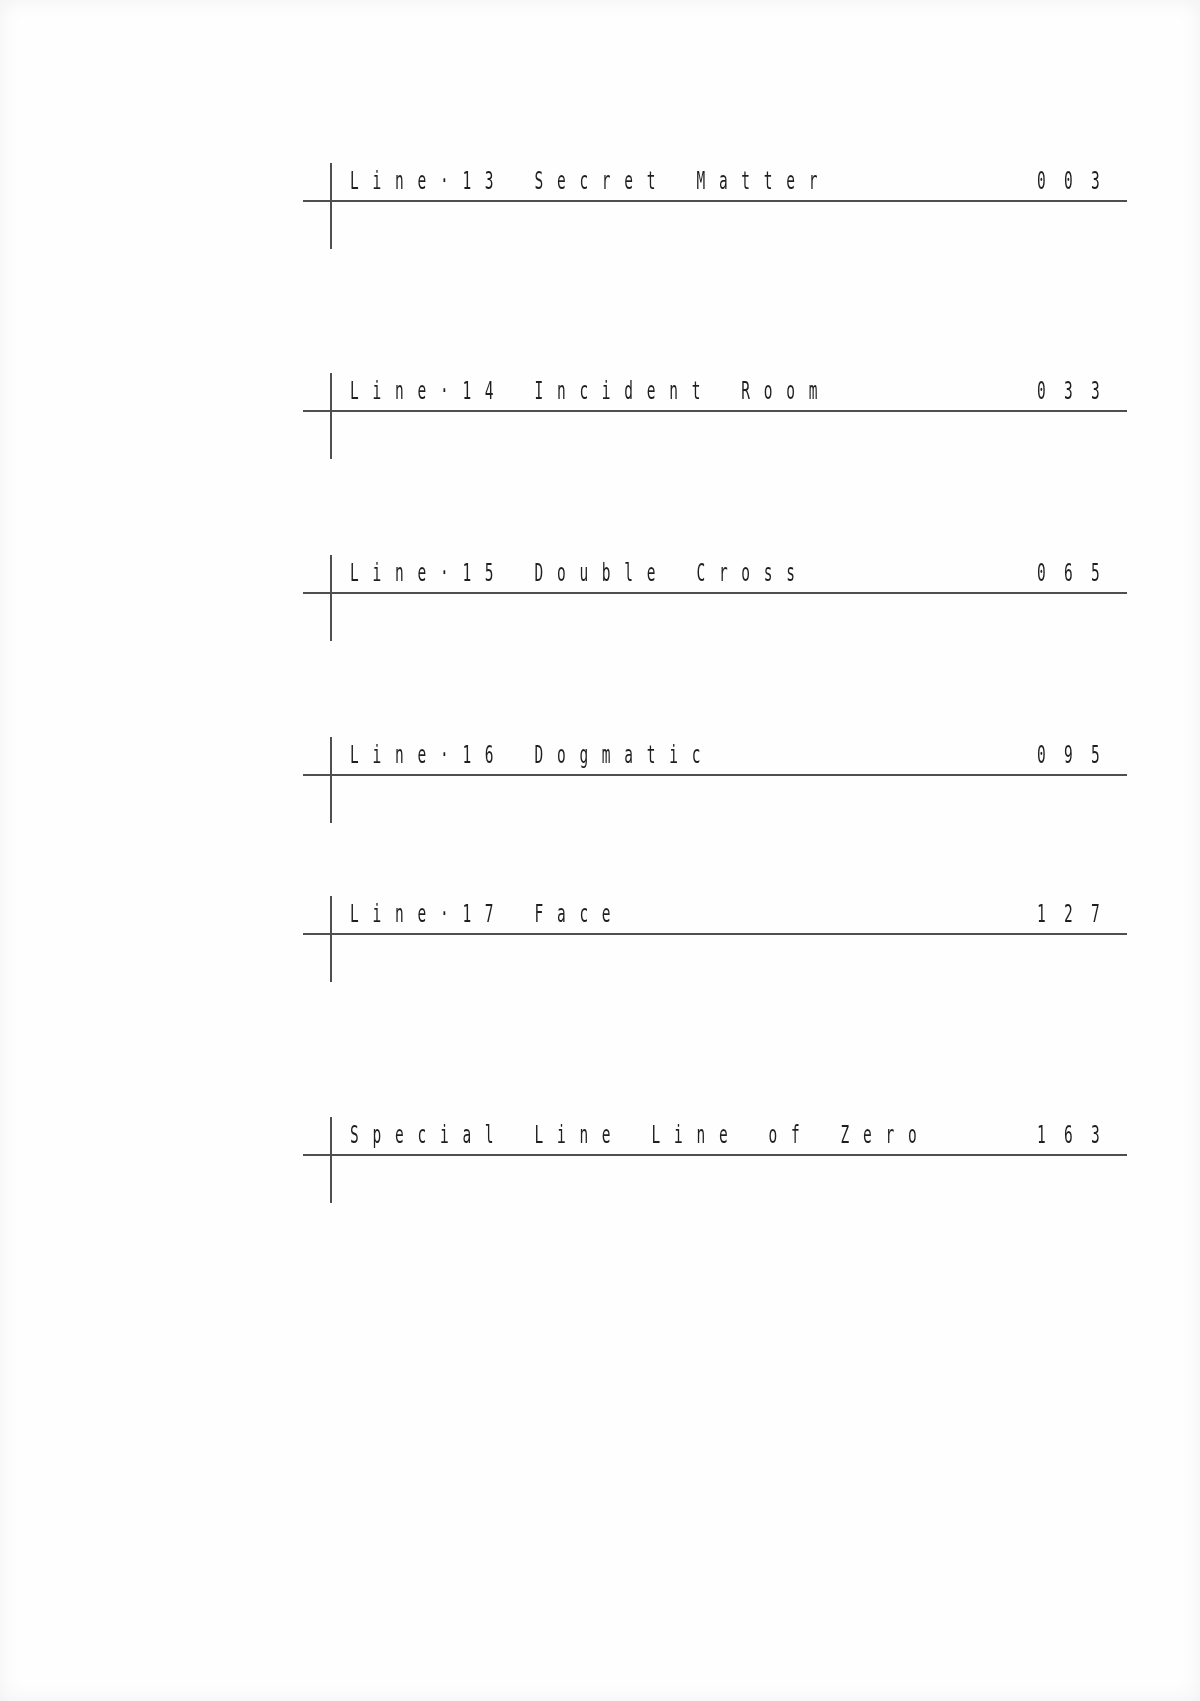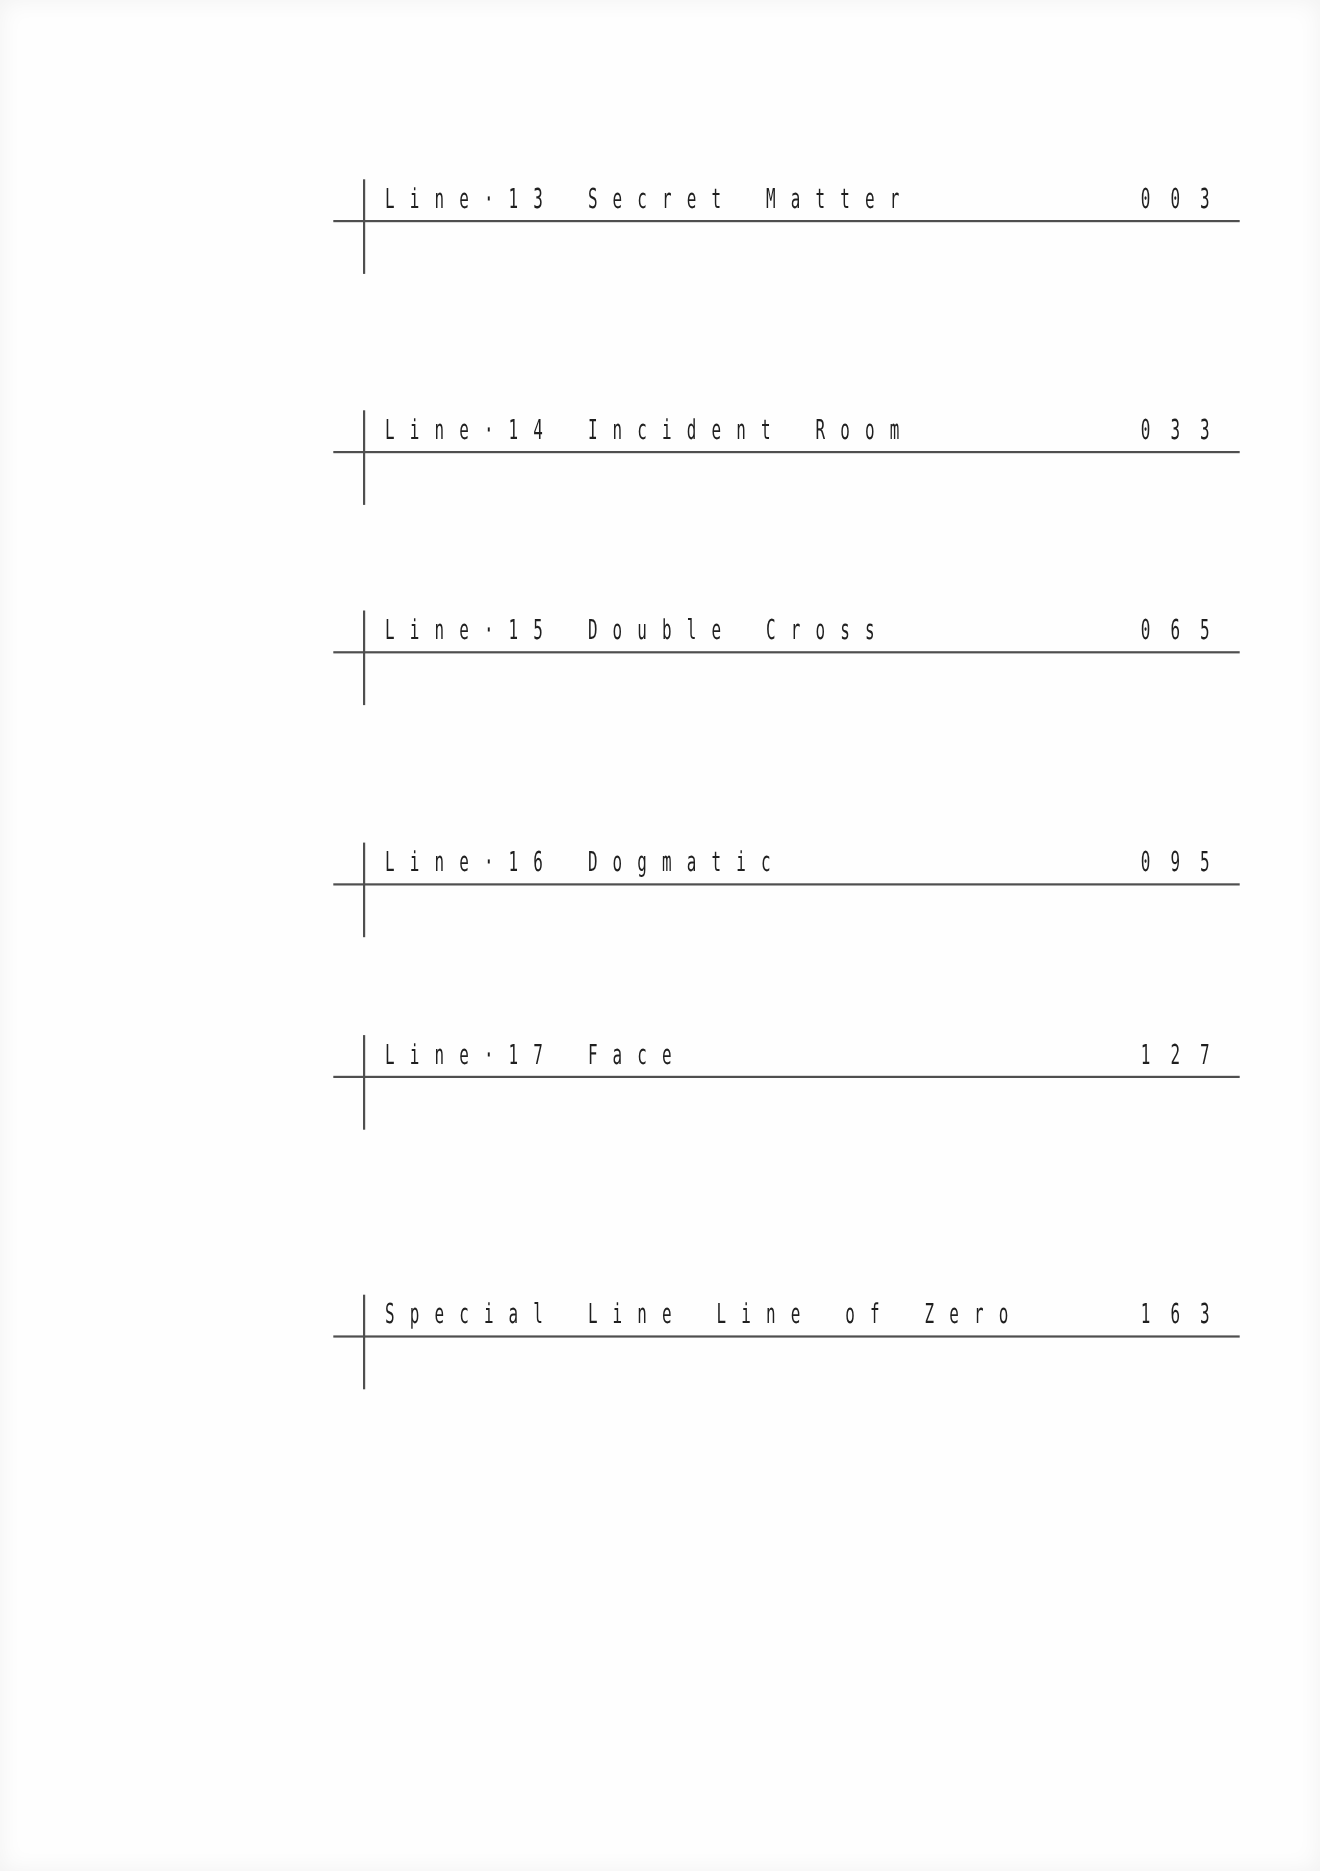--- a/index.html
+++ b/index.html
@@ -85,32 +85,32 @@
   <span class="page">033</span>
 </section>
 
 <section class="toc-entry" style="top:555px">
   <span class="vline"></span>
   <span class="hline"></span>
   <span class="title">Line·15 Double Cross</span>
   <span class="page">065</span>
 </section>
 
-<section class="toc-entry" style="top:766px">
+<section class="toc-entry" style="top:737px">
   <span class="vline"></span>
   <span class="hline"></span>
   <span class="title">Line·16 Dogmatic</span>
   <span class="page">095</span>
 </section>
 
-<section class="toc-entry" style="top:941px">
+<section class="toc-entry" style="top:896px">
   <span class="vline"></span>
   <span class="hline"></span>
   <span class="title">Line·17 Face</span>
   <span class="page">127</span>
 </section>
 
-<section class="toc-entry" style="top:1177px">
+<section class="toc-entry" style="top:1117px">
   <span class="vline"></span>
   <span class="hline"></span>
   <span class="title">Special Line Line of Zero</span>
   <span class="page">163</span>
 </section>
 
 </body></html>

